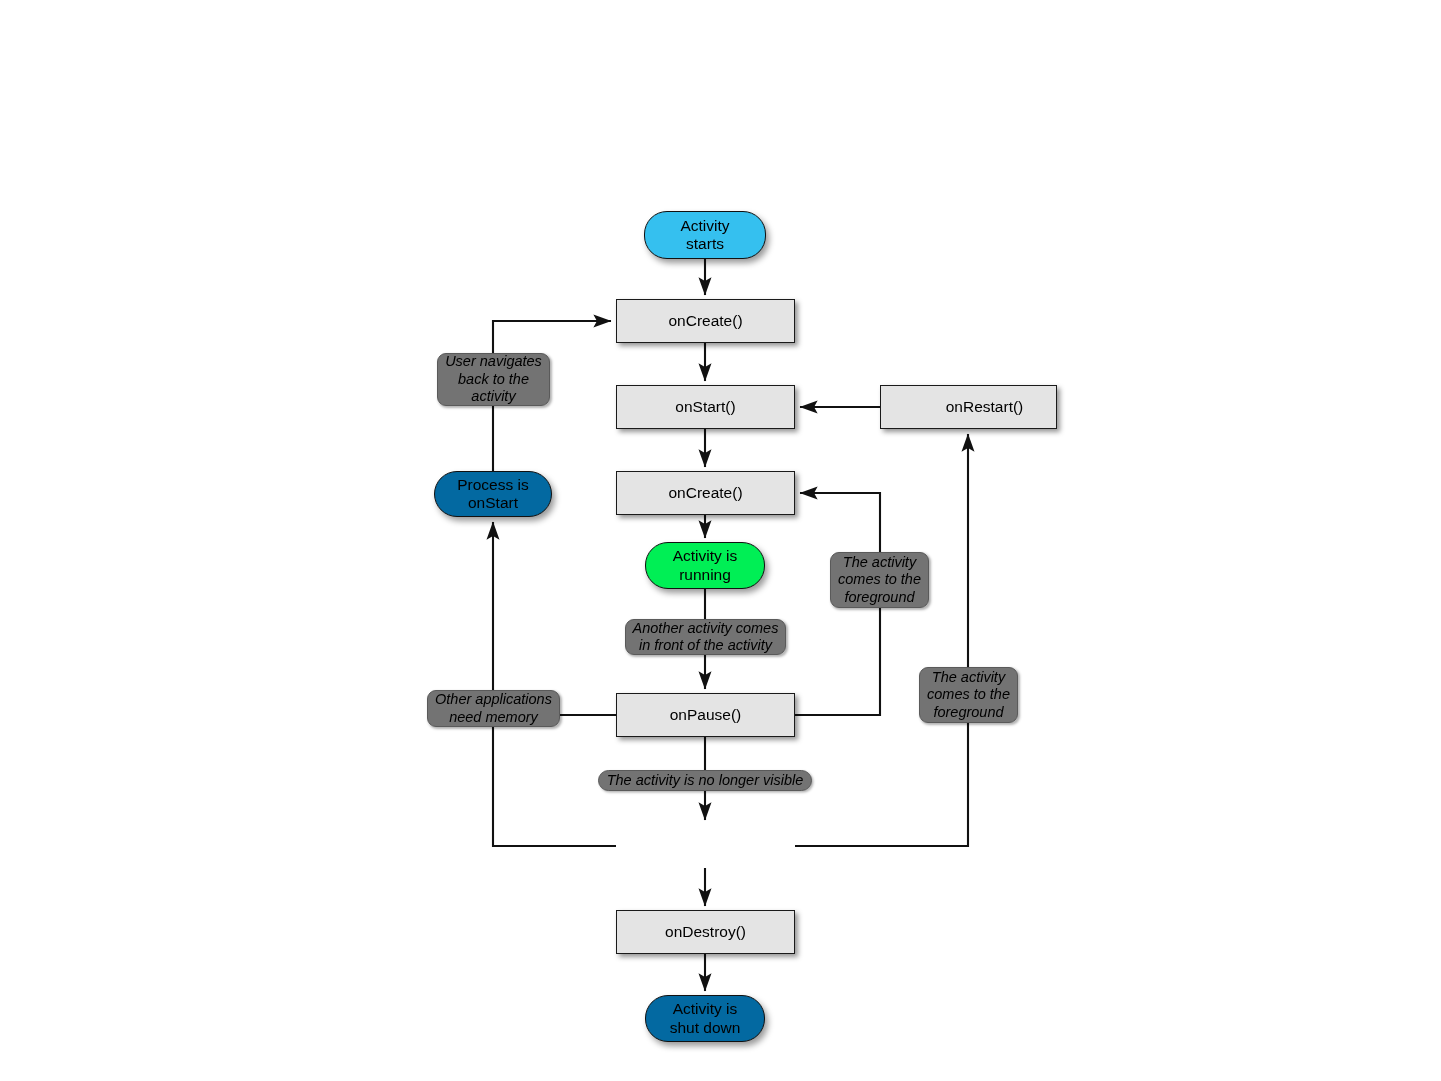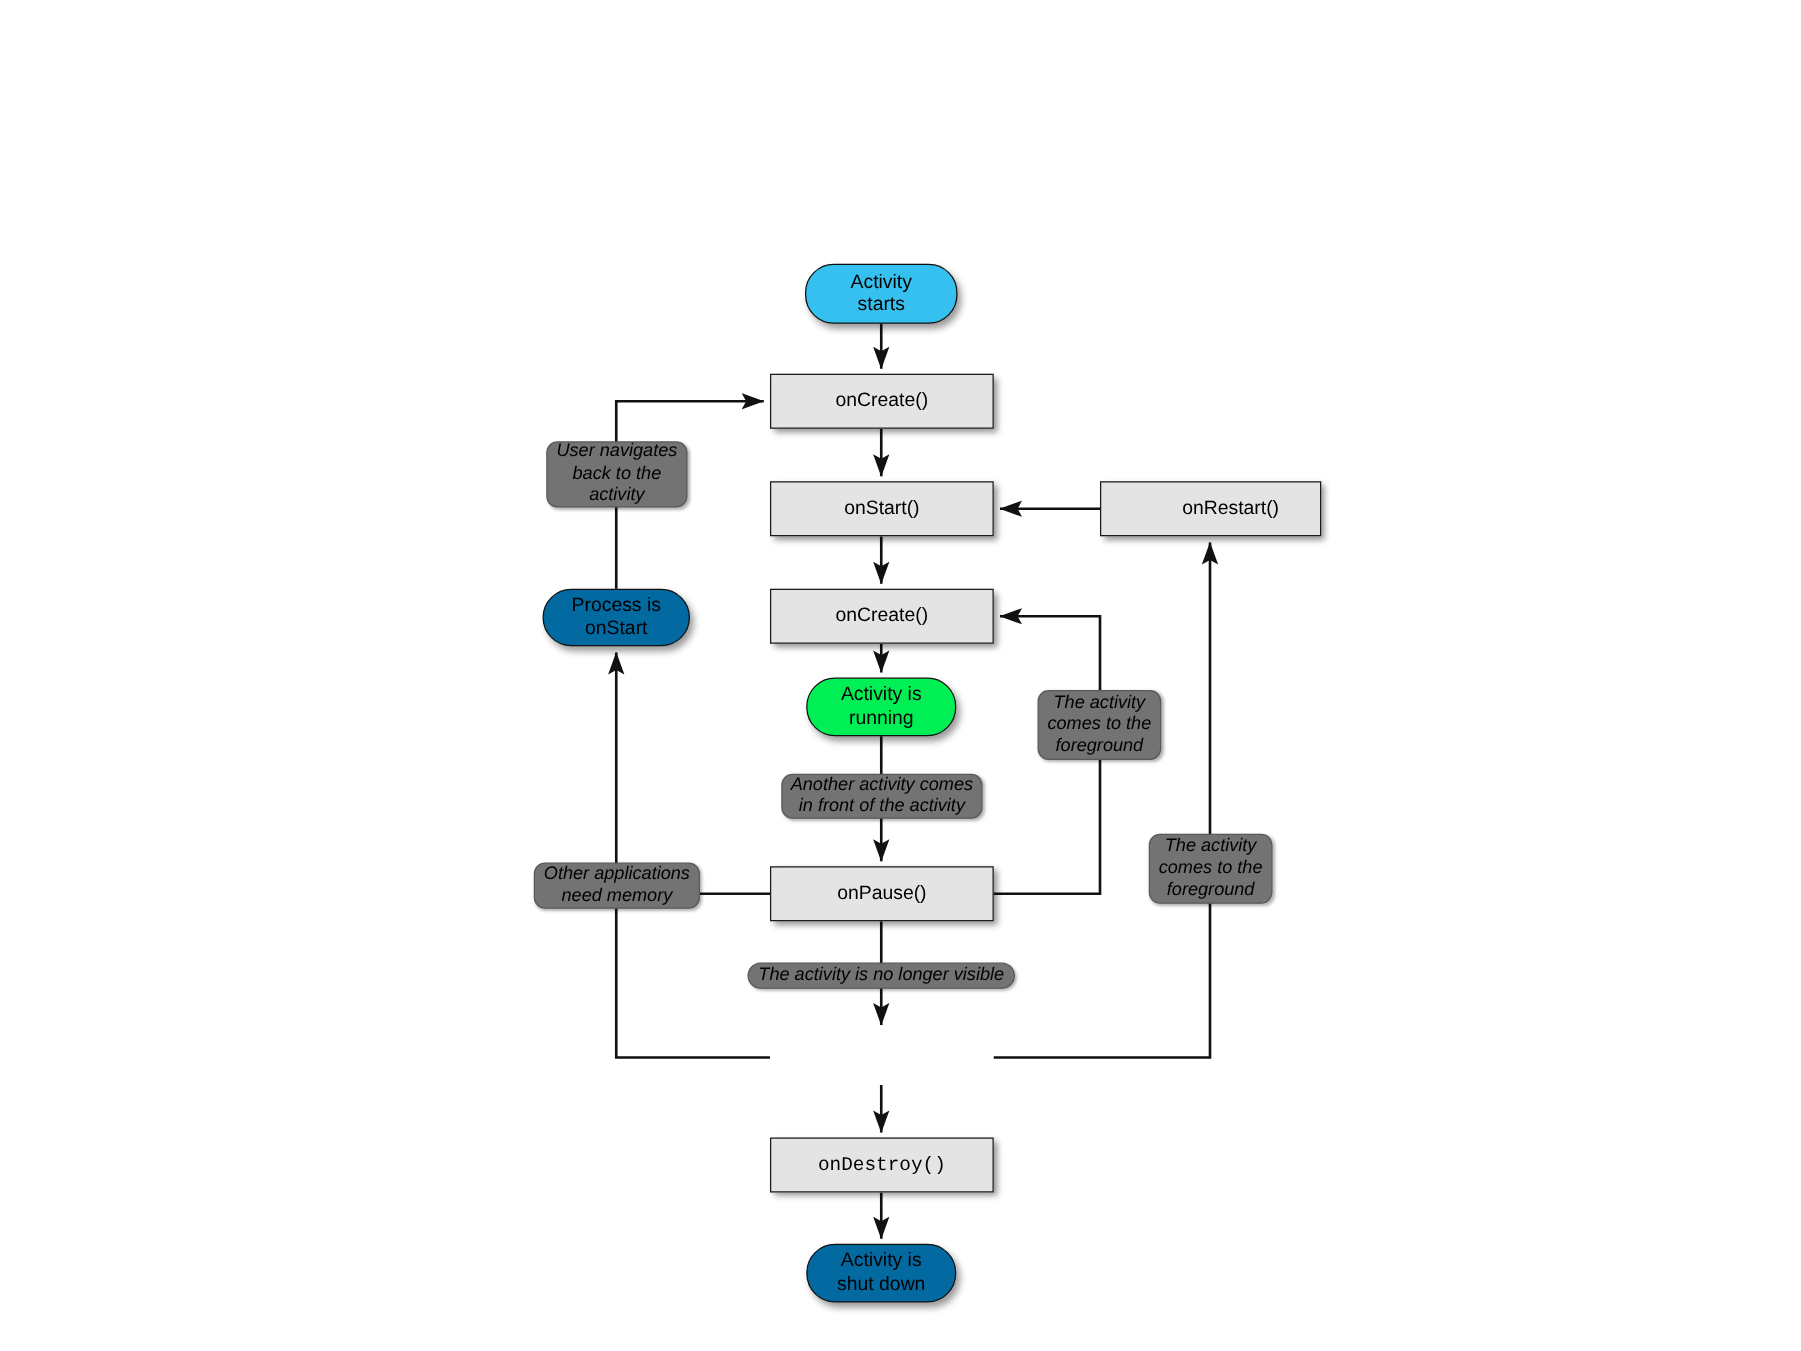--- a/index.html
+++ b/index.html
@@ -156,21 +156,21 @@
       <div>Activity is</div>
       <div>running</div>
     </div>
   </div>
 
   <div class="node node-rect" style="left:616px; top:693px; width:179px; height:44px;">
     <span>onPause()</span>
   </div>
 
 
-  <div class="node node-rect" style="left:616px; top:910px; width:179px; height:44px;font-family:Liberation Mono, monospace;">
+  <div class="node node-rect" style="left:616px; top:910px; width:179px; height:44px;">
     <span>onDestroy()</span>
   </div>
 
   <div class="node node-round node-red" style="left:645px; top:995px; width:120px; height:47px;">
     <div>
       <div>Activity is</div>
       <div>shut down</div>
     </div>
   </div>
 

